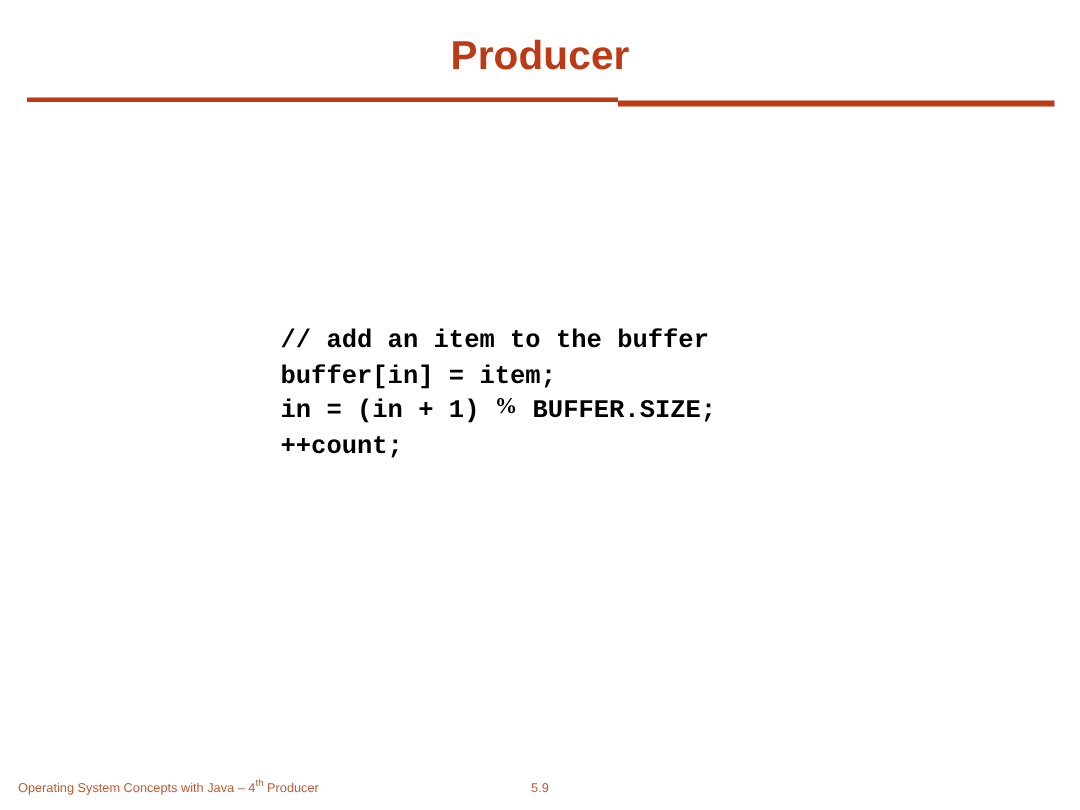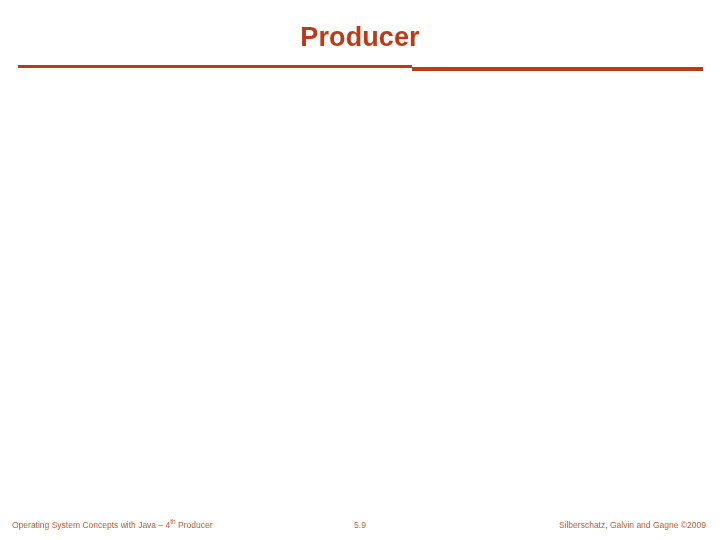--- a/index.html
+++ b/index.html
@@ -142,22 +142,25 @@
   <div class="slide-title">Producer</div>
 
   <div class="title-rule">
     <div class="seg-left"></div>
     <div class="seg-right"></div>
   </div>
 
   <div class="code-area">
 
 
+    <pre class="code-block block-2"><span class="code-line">// add an item to the buffer</span>
+<span class="code-line">buffer[in] = item;</span>
+<span class="code-line"><span>in = (in + 1) </span><span class="pct">%</span><span> BUFFER.SIZE;</span></span>
+<span class="code-line">++count;</span></pre>
 
   </div>
 
   <div class="footer">
     <div class="footer-left"><span>Operating System Concepts with Java – 4</span><span class="sup">th</span><span> Producer</span></div>
     <div class="footer-center">5.9</div>
-    <div class="footer-right">Silberschatz, Galvin and Gagne ©2009</div>
   </div>
 
 </div>
 
 </body></html>

